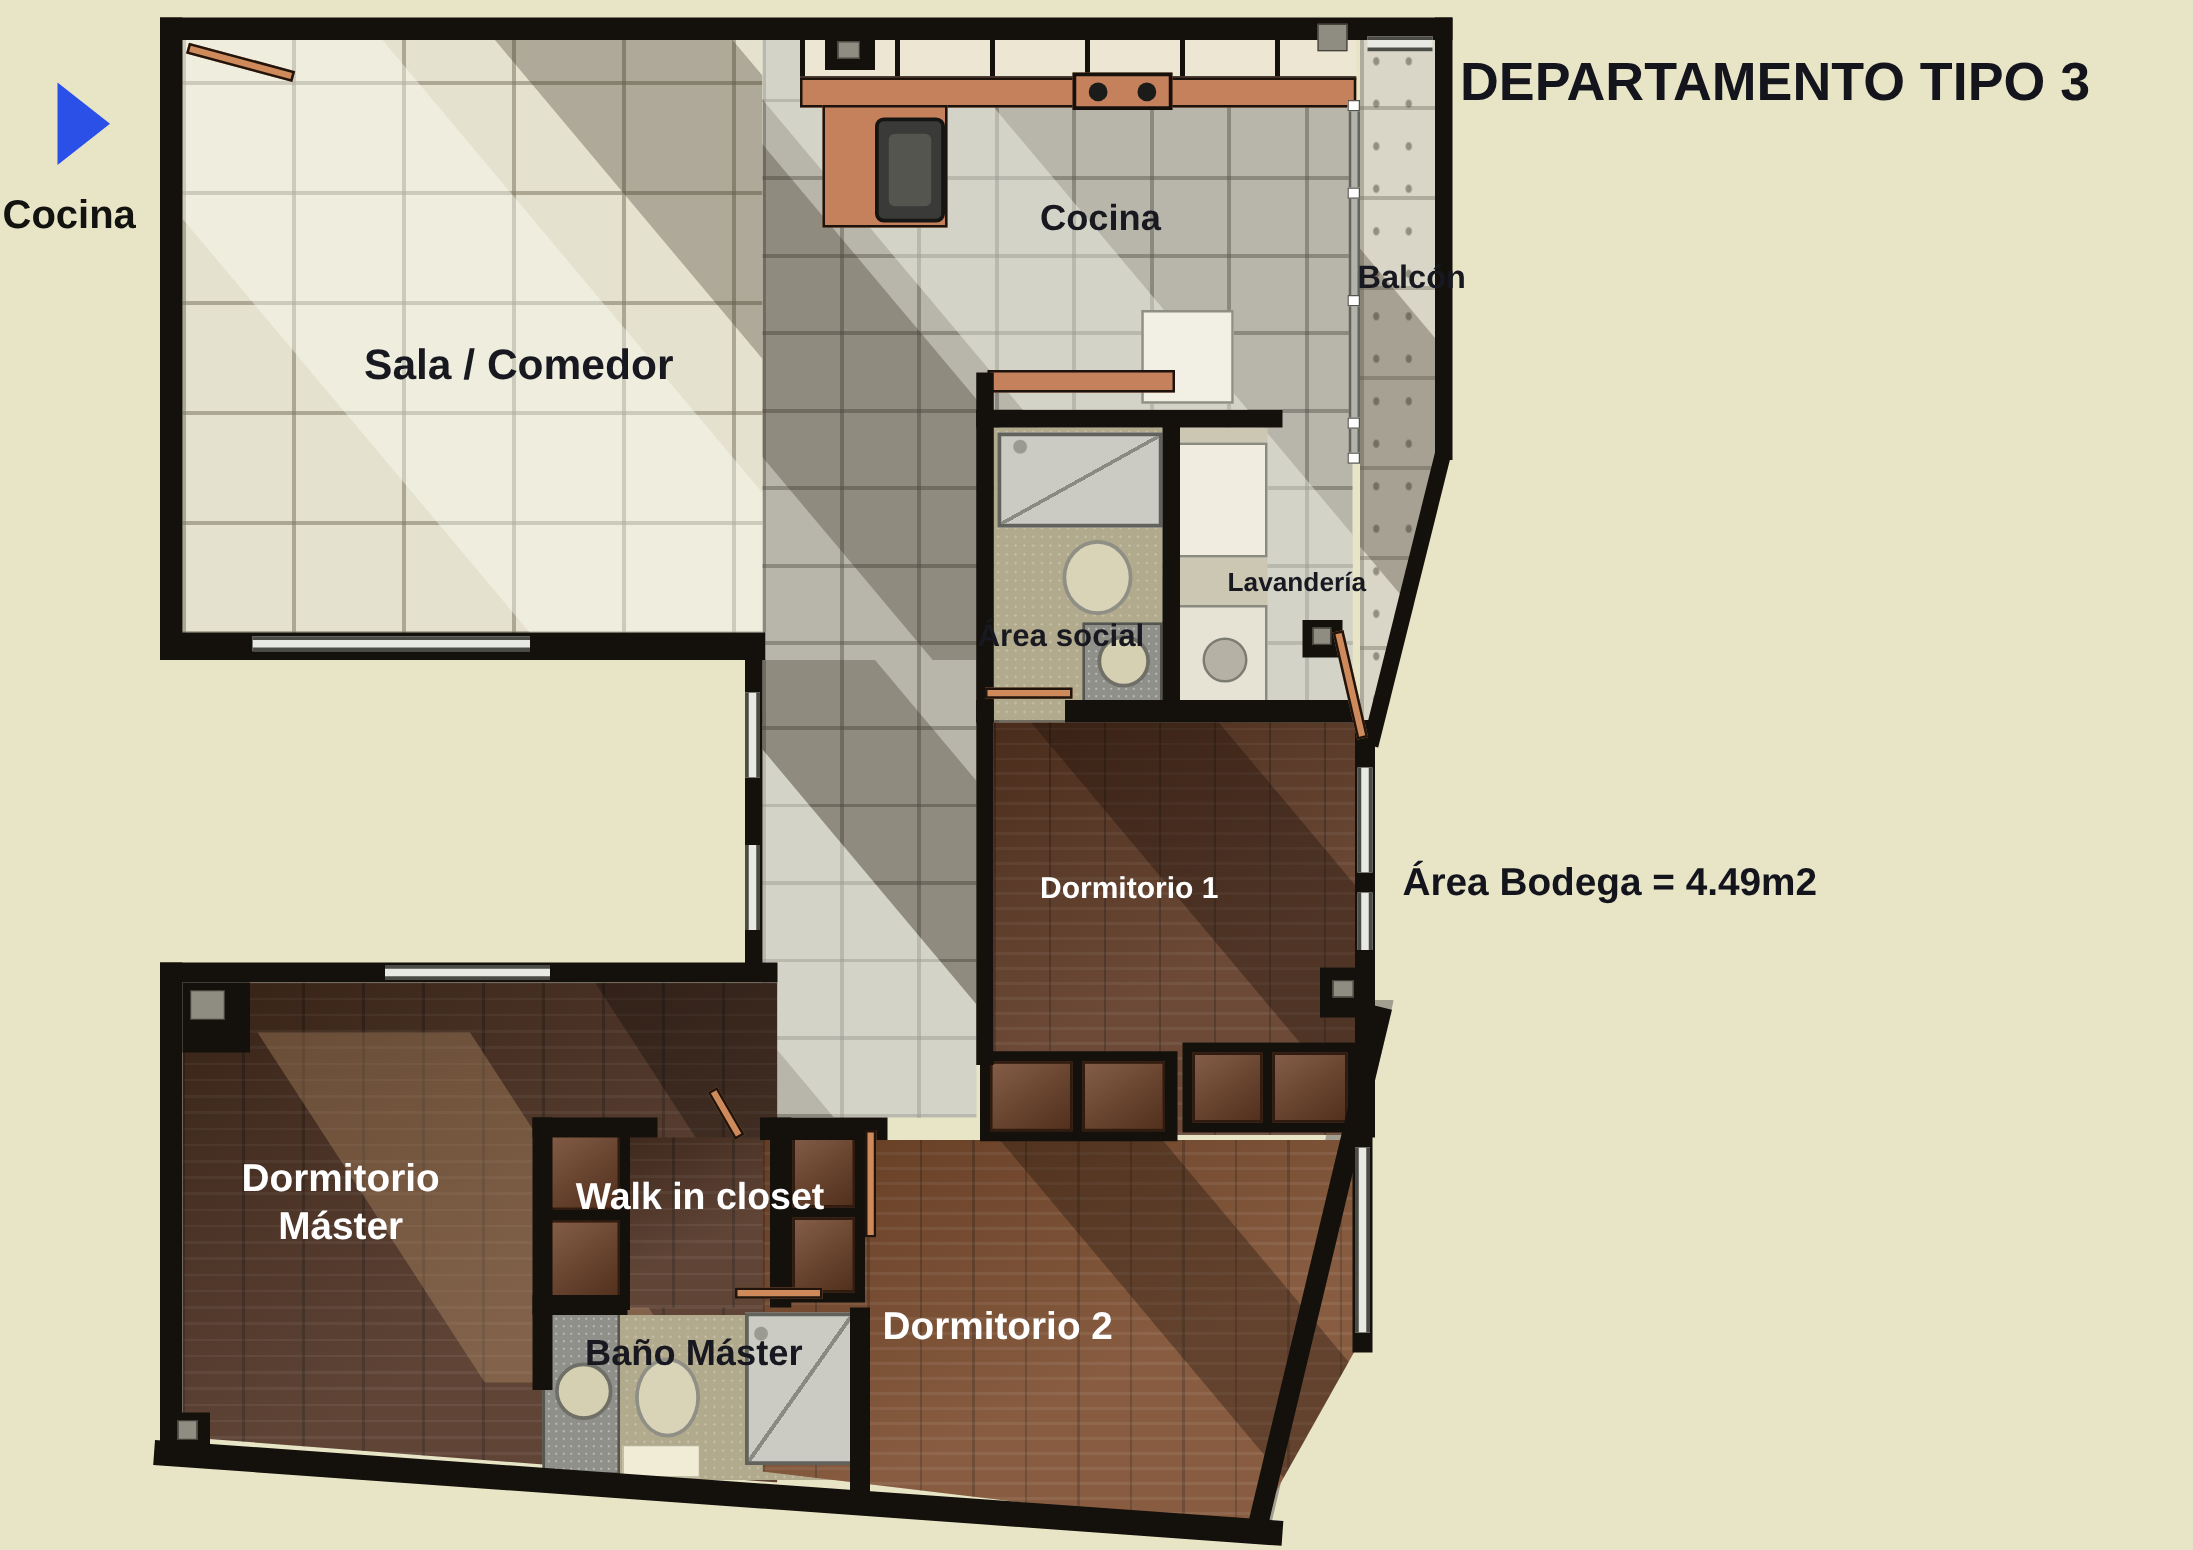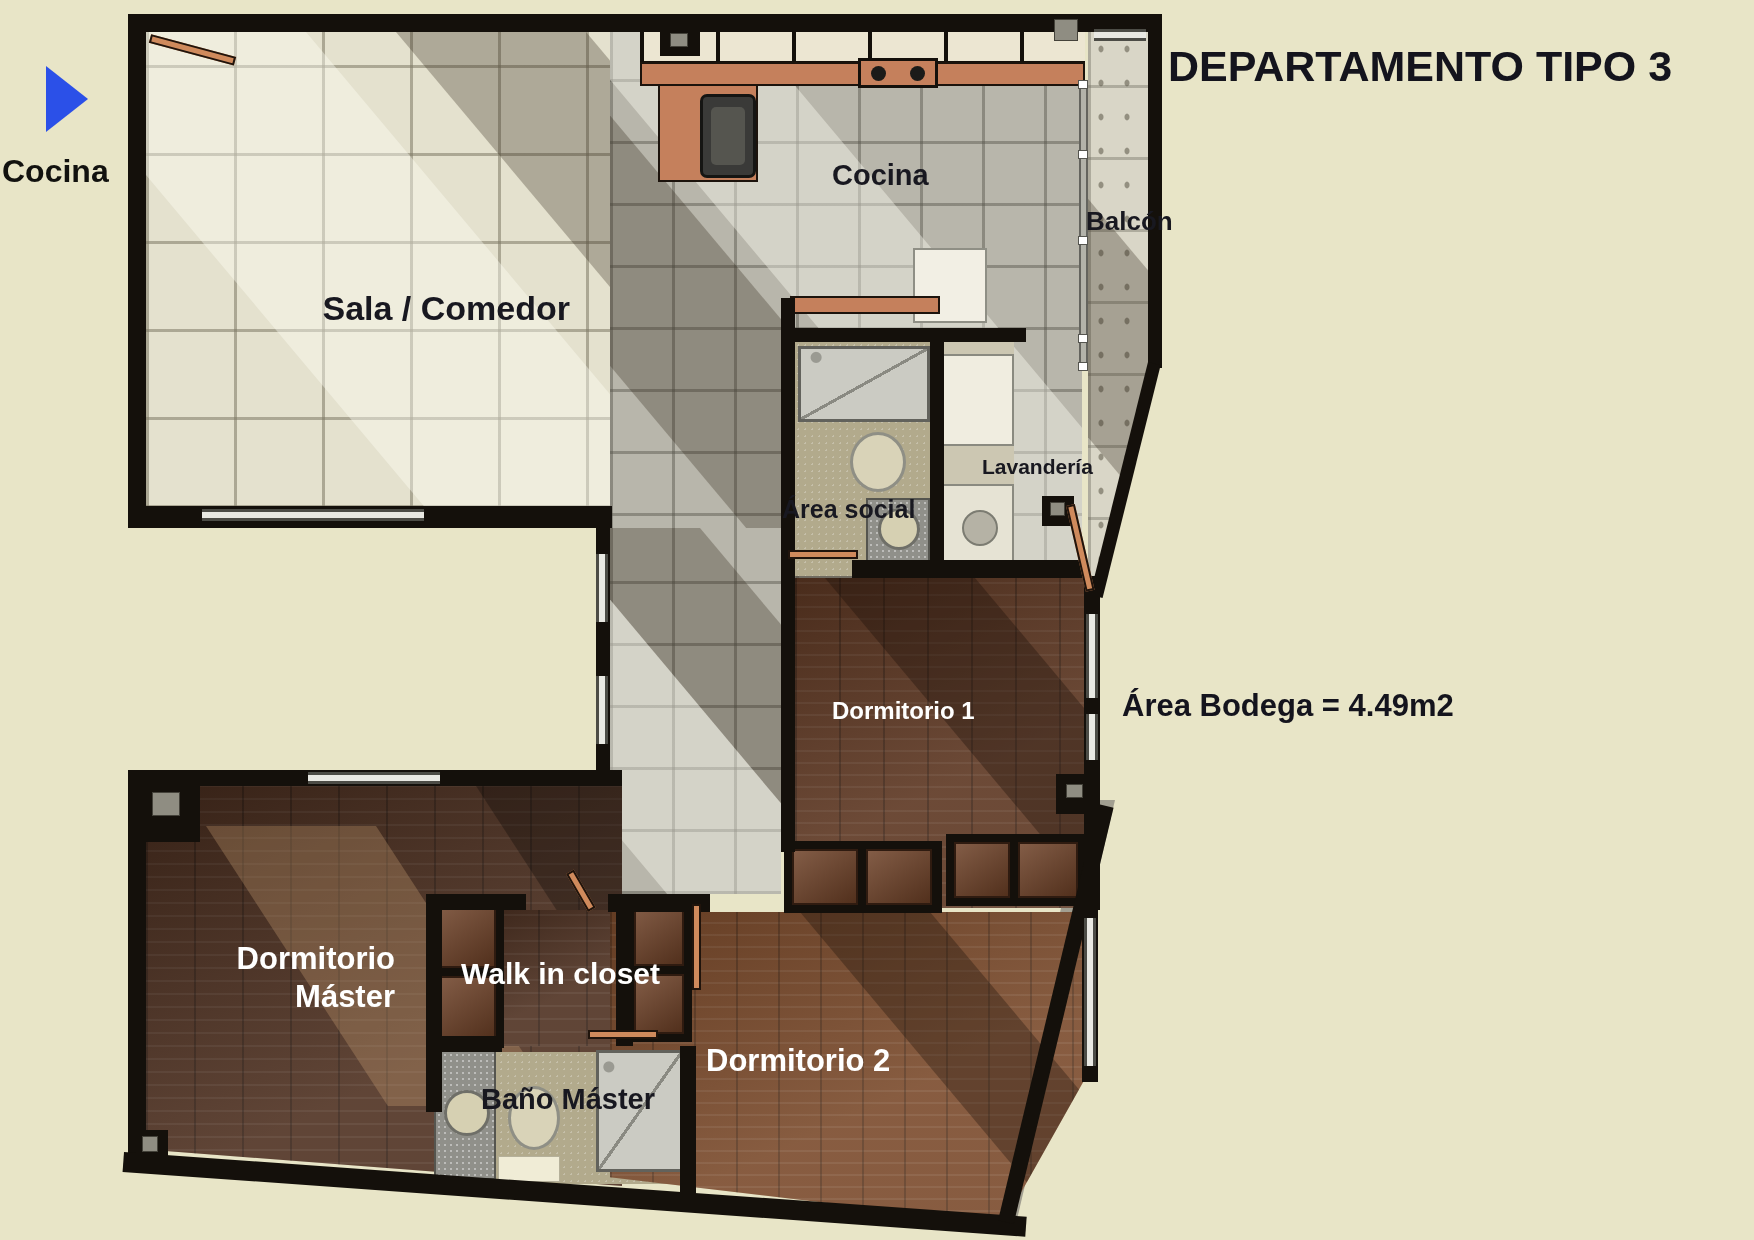--- a/index.html
+++ b/index.html
@@ -59,21 +59,21 @@
   .bowl { position:absolute; background:#d6d0b2; border:3px solid #6f6f68; border-radius:50%; box-sizing:border-box; }
   .closet-frame { position:absolute; background:#14100b; z-index:28; }
   .closet-door { position:absolute; background:#6d4026; border:2px solid #2f1b10; box-sizing:border-box;
     background-image:linear-gradient(145deg, rgba(255,255,255,.15), rgba(0,0,0,.25)); }
   .col-inset { position:absolute; background:#8f8d82; border:1px solid #44423a; box-sizing:border-box; z-index:31; }
   
   .lbl { position:absolute; font-weight:700; z-index:50; pointer-events:none; line-height:1.22; }
   .lbl-dark { color:#181820; }
   .lbl-white { color:#ffffff; }
   .nowrap { white-space:nowrap; }
-  .center { text-align:right;margin-top:16px; }
+  .center { text-align:center; }
   .title { position:absolute; font-weight:700; color:#14141d; font-size:43px; letter-spacing:0px; z-index:60; white-space:nowrap; }
   .annot { position:absolute; font-weight:700; color:#14141d; font-size:31px; z-index:60; white-space:nowrap; }
   .arrow { position:absolute; width:0; height:0; border-top:33px solid transparent; border-bottom:33px solid transparent; border-left:42px solid #2b50e8; z-index:60; }
 </style>
 </head>
 <body>
 
 <div class="canvas">
 
   <div class="room tile-beige" style="left:146px;top:32px;width:464px;height:476px;">

